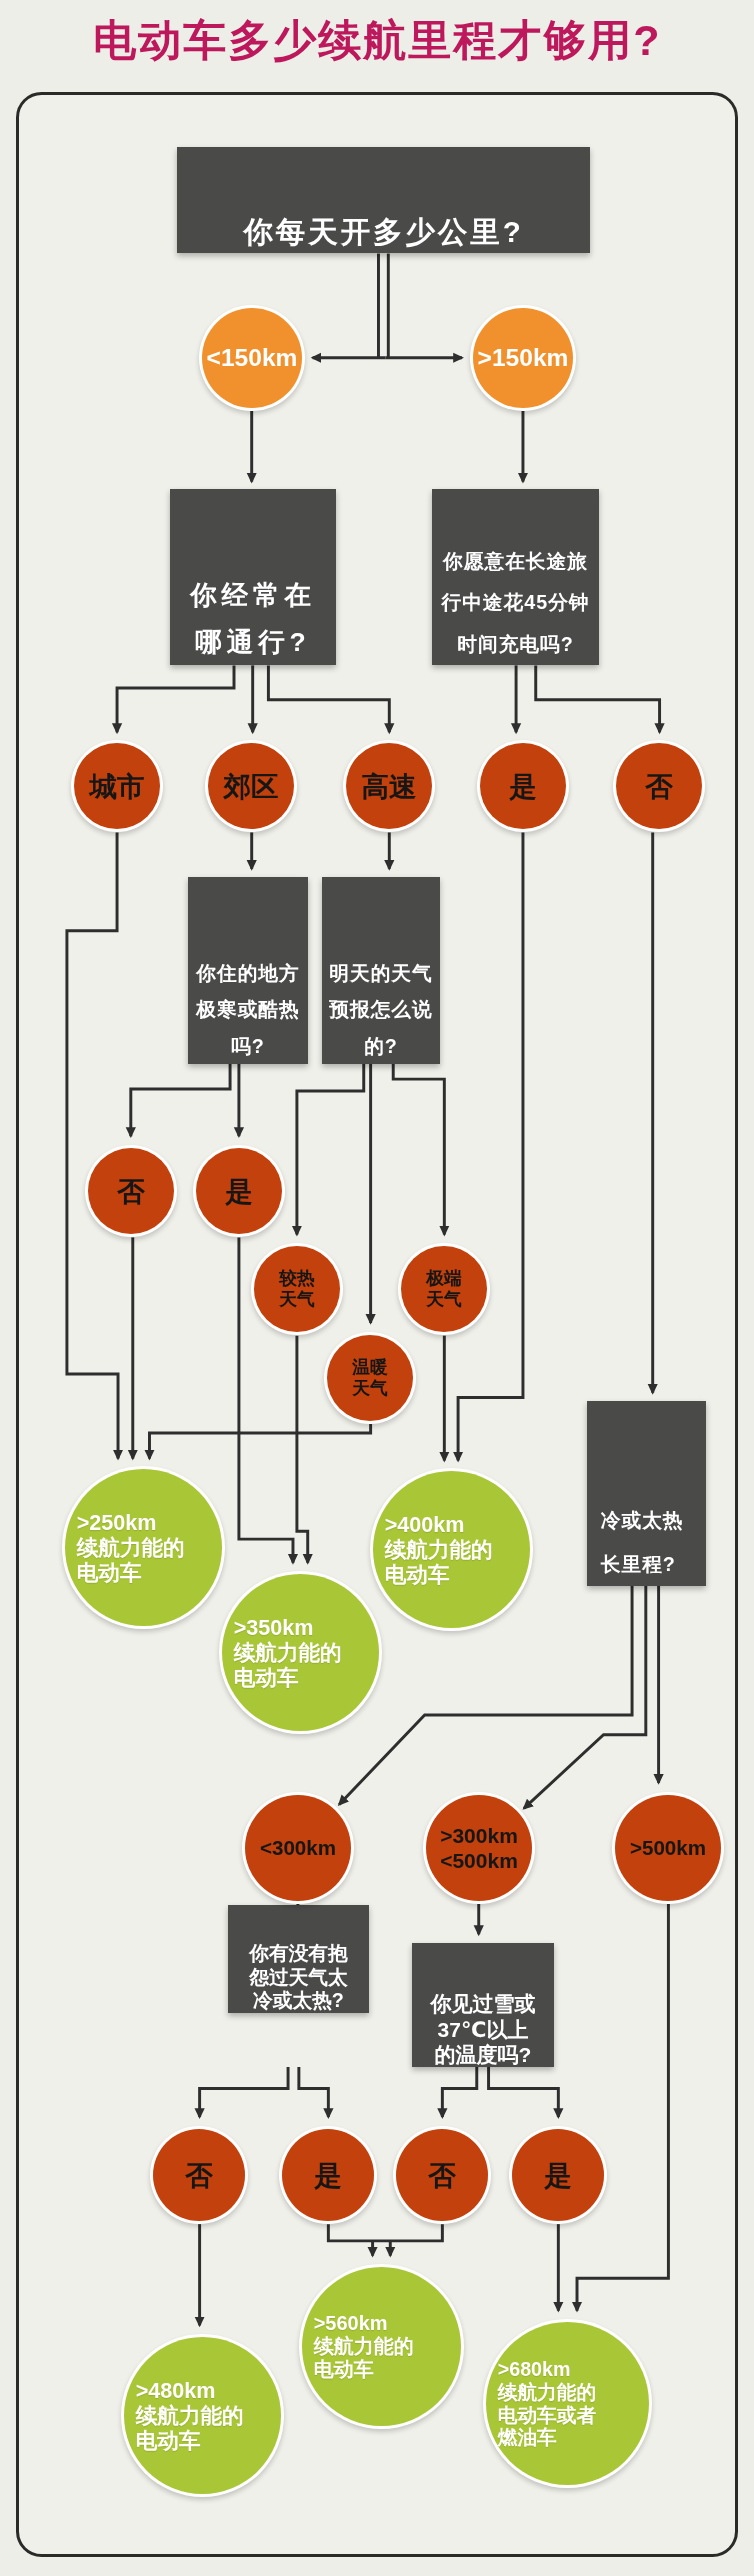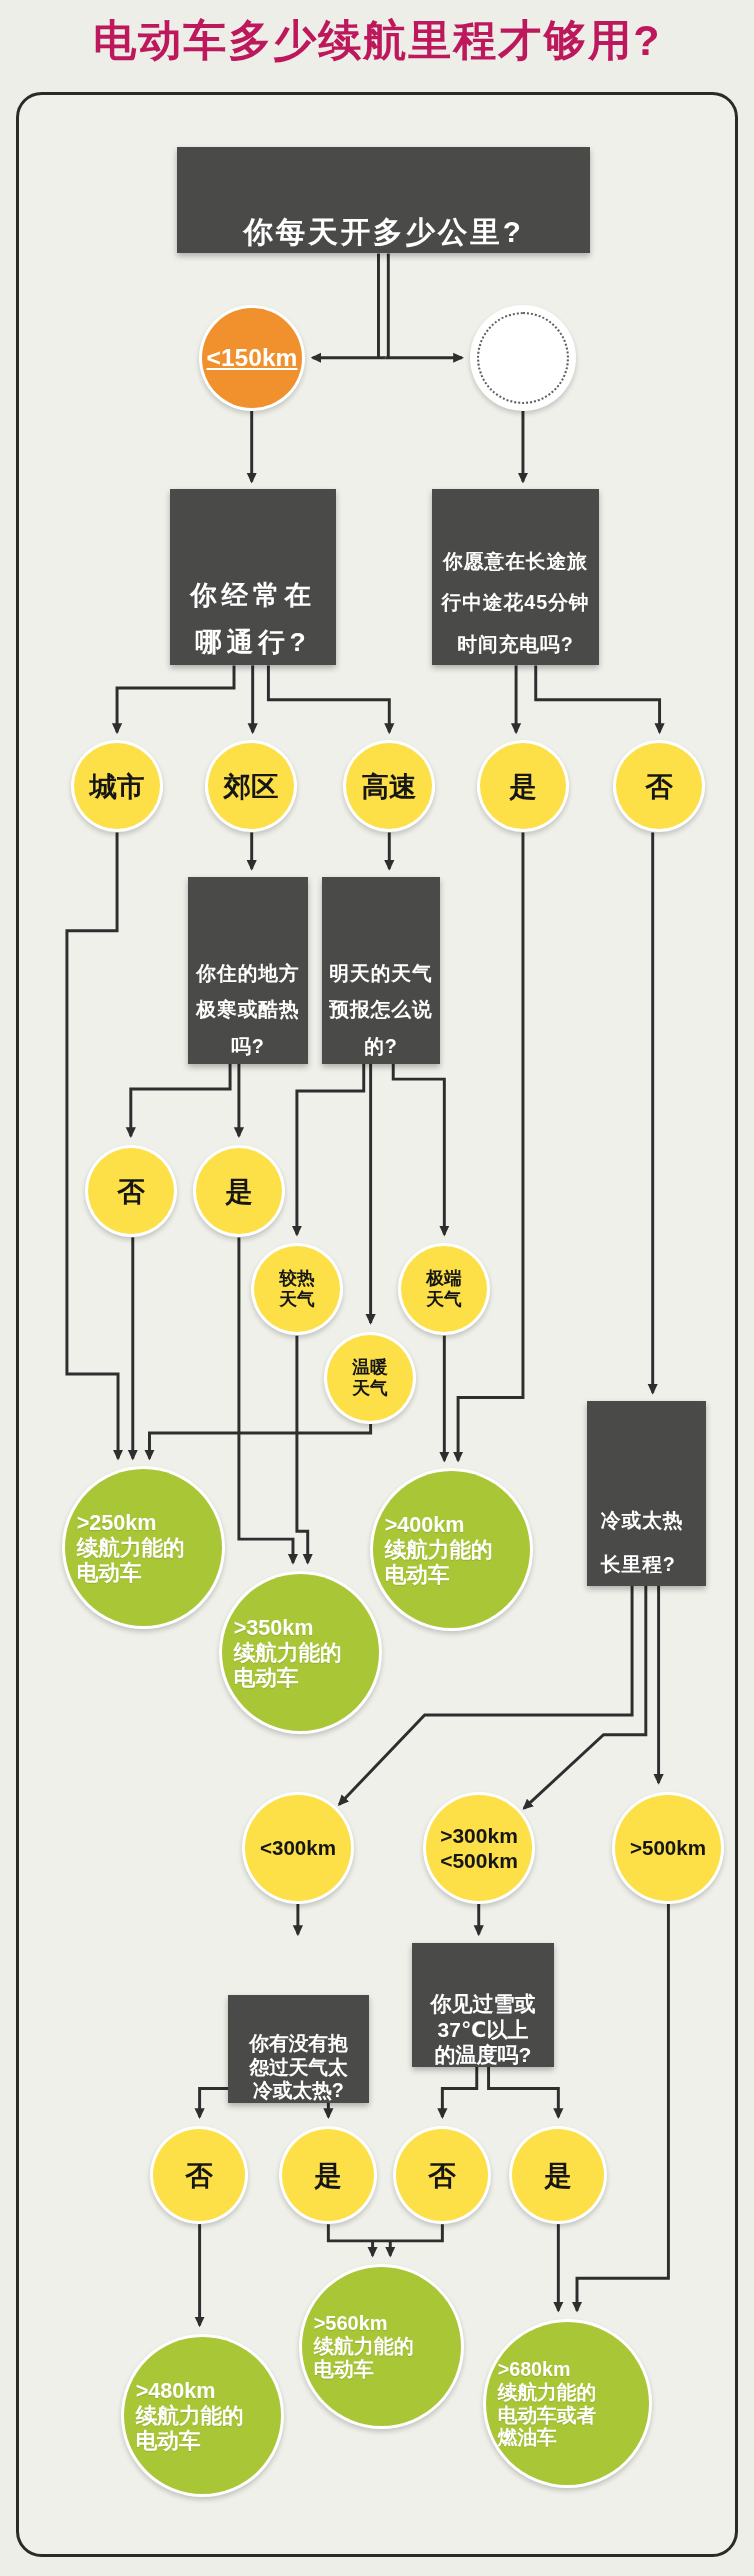--- a/index.html
+++ b/index.html
@@ -36,22 +36,22 @@
   }
   .ring{
     position:absolute;inset:6.9px;border:2px dotted #5f5f5f;border-radius:50%;
   }
   .fill{
     position:absolute;inset:2.9px;border-radius:50%;
     display:flex;align-items:center;justify-content:center;
     text-align:center;font-weight:700;color:#161616;
   }
   .fill .lbl{white-space:pre-line;line-height:1.2;}
-  .circ.orange .fill{background:#f0912d;color:#ffffff;text-decoration:underline;}
-  .circ.cream .fill{background:#fde047;}
+  .circ.orange .fill{background:#f0912d;color:#ffffff;}
+  .circ.cream .fill{background:#c2410c;}
   .circ.green .fill{
     background:#a9c636;color:#ffffff;
     justify-content:flex-start;text-align:left;padding-left:11.8px;
   }
   .circ.green .fill .lbl{line-height:1.16;text-shadow:0 1px 1px rgba(0,0,0,.12);}
 </style>
 </head>
 <body>
 
 <div class="canvas">
@@ -136,41 +136,44 @@
     <span class="lbl">明天的天气
 预报怎么说
 的?</span>
     </div>
 
   <div class="nbox align-left" style="left:587px;top:1401px;width:119px;height:185px;font-size:19.7px;letter-spacing:1px;line-height:2.2">
     <span class="lbl">冷或太热
 长里程?</span>
     </div>
 
-  <div class="nbox" style="left:228px;top:1995px;width:141px;height:108px;font-size:19.7px;line-height:1.2">
+  <div class="nbox" style="left:228px;top:1905px;width:141px;height:108px;font-size:19.7px;line-height:1.2">
     <span class="lbl">你有没有抱
 怨过天气太
 冷或太热?</span>
     </div>
 
   <div class="nbox" style="left:412px;top:1943px;width:142px;height:124px;font-size:21px;line-height:1.2">
     <span class="lbl">你见过雪或
 37℃以上
 的温度吗?</span>
     </div>
 
   <div class="circ orange" style="left:199px;top:305px;width:106px;height:106px;font-size:24.6px">
     <div class="ring"></div>
     <div class="fill">
       <span class="lbl">&lt;150km</span>
       </div>
     </div>
 
   <div class="circ orange" style="left:470px;top:305px;width:106px;height:106px;font-size:24.6px">
     <div class="ring"></div>
+    <div class="fill">
+      <span class="lbl">&gt;150km</span>
+      </div>
     </div>
 
   <div class="circ cream" style="left:71px;top:740px;width:92px;height:92px;font-size:27.5px">
     <div class="ring"></div>
     <div class="fill">
       <span class="lbl">城市</span>
       </div>
     </div>
 
   <div class="circ cream" style="left:205px;top:740px;width:92px;height:92px;font-size:27.5px">

